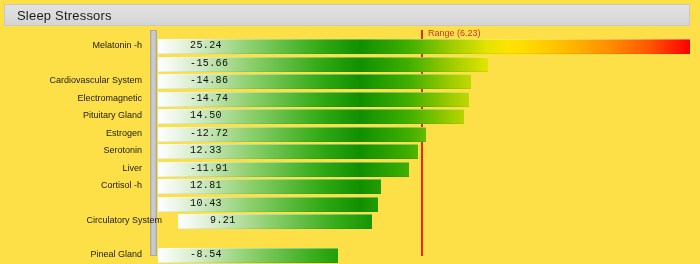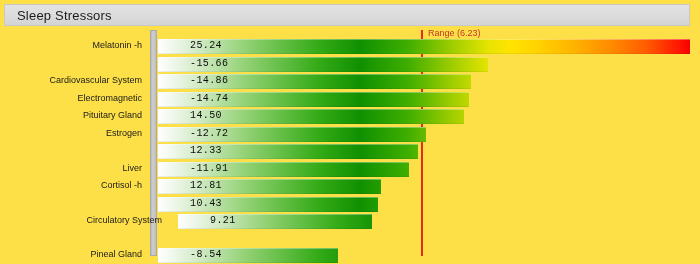--- a/index.html
+++ b/index.html
@@ -118,20 +118,21 @@
           <div class="row-label">Pituitary Gland</div>
           <div class="bar" style="width: 306px;"></div>
           <div class="bar-value" style="left: 190px;">14.50</div>
         </div>
         <div class="row" style="top: 97.5px;">
           <div class="row-label">Estrogen</div>
           <div class="bar" style="width: 268px;"></div>
           <div class="bar-value" style="left: 190px;">-12.72</div>
         </div>
         <div class="row" style="top: 115px;">
+          <div class="row-label">Serotonin</div>
           <div class="bar" style="width: 260px;"></div>
           <div class="bar-value" style="left: 190px;">12.33</div>
         </div>
         <div class="row" style="top: 132.5px;">
           <div class="row-label">Liver</div>
           <div class="bar" style="width: 251px;"></div>
           <div class="bar-value" style="left: 190px;">-11.91</div>
         </div>
         <div class="row" style="top: 150px;">
           <div class="row-label">Cortisol -h</div>

